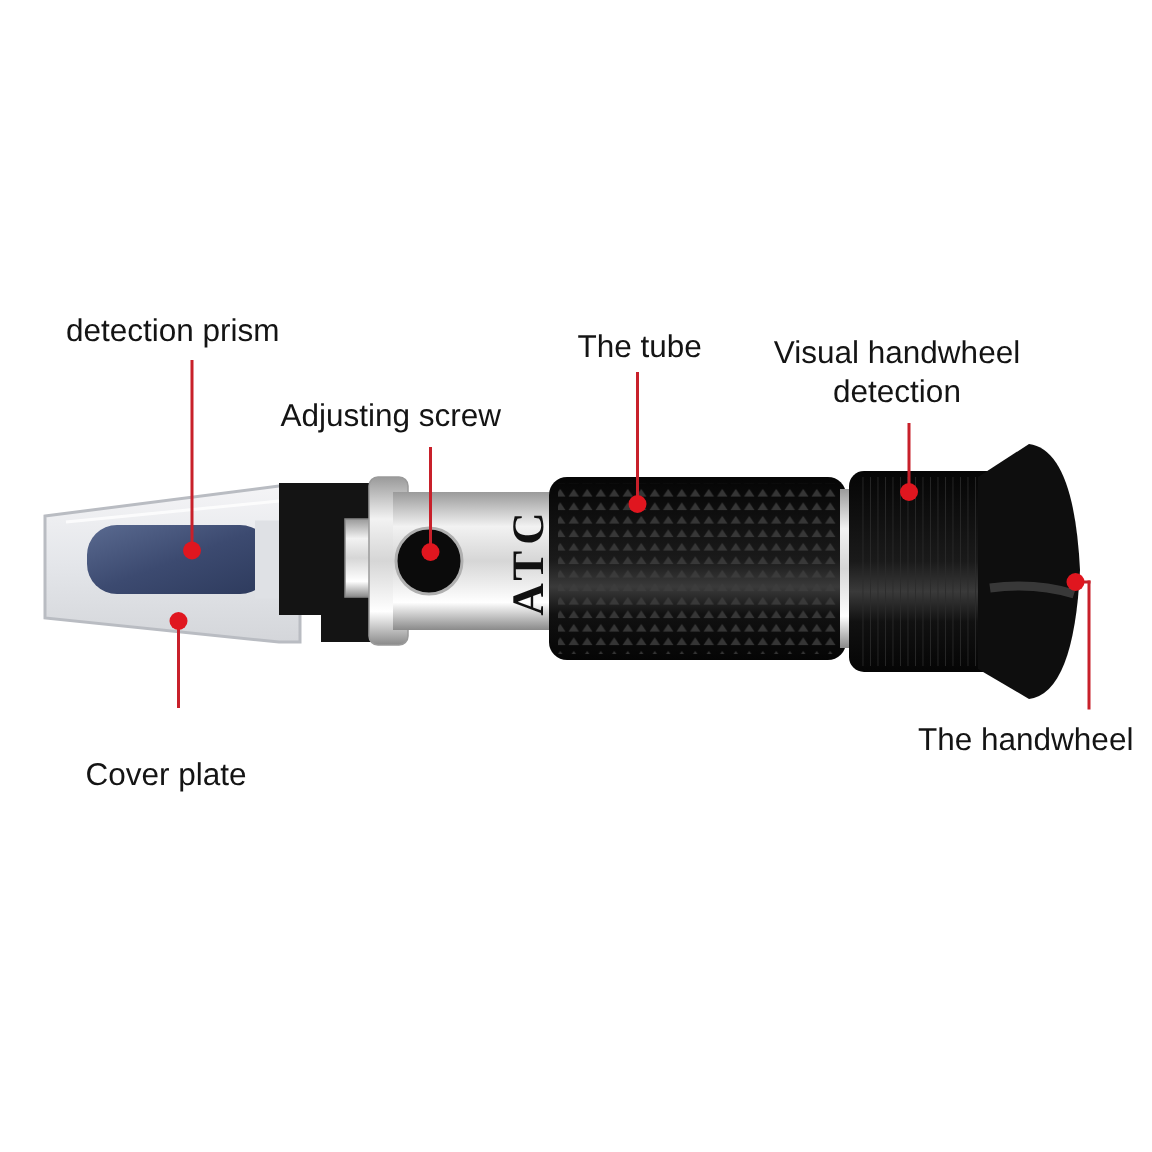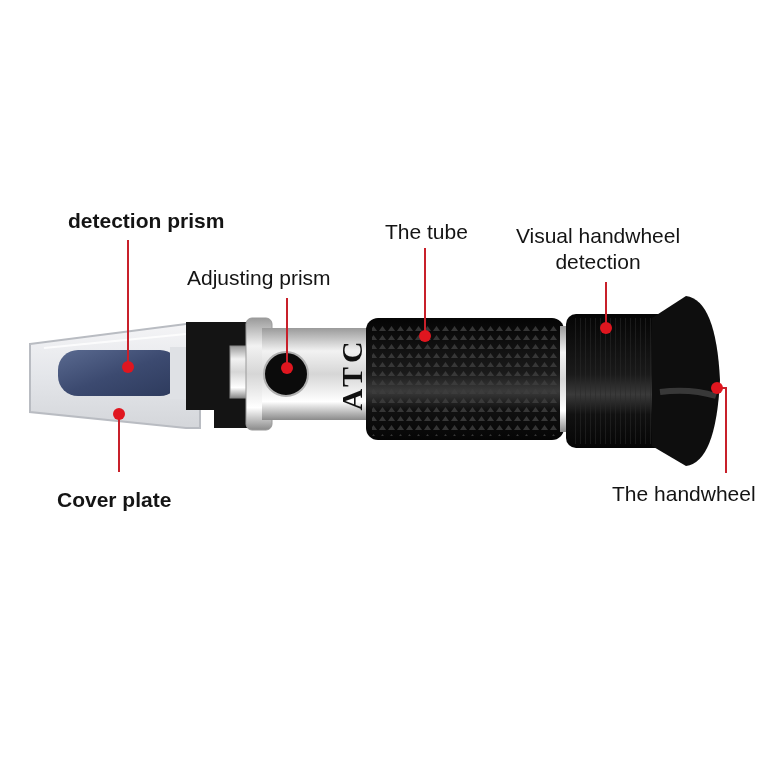--- a/index.html
+++ b/index.html
@@ -82,39 +82,39 @@
     <rect x="566" y="314" width="104" height="134" rx="10" fill="url(#blackgrip)"></rect>
     <rect x="574" y="318" width="92" height="126" fill="url(#fineknurl)" opacity="0.9"></rect>
   </g>
 
   <g>
     <path d="M652 318 L686 296 Q716 300 720 380 Q716 462 686 466 L652 446 Z" fill="#0e0e0e"></path>
     <path d="M660 392 Q690 388 716 396" stroke="#555" stroke-width="6" opacity="0.6" fill="none"></path>
   </g>
 </svg>
 
-<div class="label" style="left:68px; top:208px;font-weight:bold;">detection prism</div>
+<div class="label" style="left:44px; top:208px;">detection prism</div>
 <div class="lead" style="left:127px; top:240px; width:2px; height:126px;"></div>
 <div class="dot" style="left:122px; top:361px;"></div>
 
-<div class="label" style="left:187px; top:265px;">Adjusting prism</div>
+<div class="label" style="left:187px; top:265px;">Adjusting screw</div>
 <div class="lead" style="left:286px; top:298px; width:2px; height:70px;"></div>
 <div class="dot" style="left:281px; top:362px;"></div>
 
 <div class="label" style="left:373px; top:219px;margin-left:12px;">The tube</div>
 <div class="lead" style="left:424px; top:248px; width:2px; height:86px;"></div>
 <div class="dot" style="left:419px; top:330px;"></div>
 
 <div class="label center" style="left:500px; top:223px; width:196px;">
   <div>Visual handwheel</div>
   <div>detection</div>
 </div>
 <div class="lead" style="left:605px; top:282px; width:2px; height:46px;"></div>
 <div class="dot" style="left:600px; top:322px;"></div>
 
-<div class="label" style="left:57px; top:487px;font-weight:bold;">Cover plate</div>
+<div class="label" style="left:57px; top:504px;">Cover plate</div>
 <div class="lead" style="left:118px; top:414px; width:2px; height:58px;"></div>
 <div class="dot" style="left:113px; top:408px;"></div>
 
 <div class="label" style="left:612px; top:481px;">The handwheel</div>
 <div class="lead" style="left:716px; top:387px; width:11px; height:2px;"></div>
 <div class="lead" style="left:725px; top:387px; width:2px; height:86px;"></div>
 <div class="dot" style="left:711px; top:382px;"></div>
 
 </body></html>

